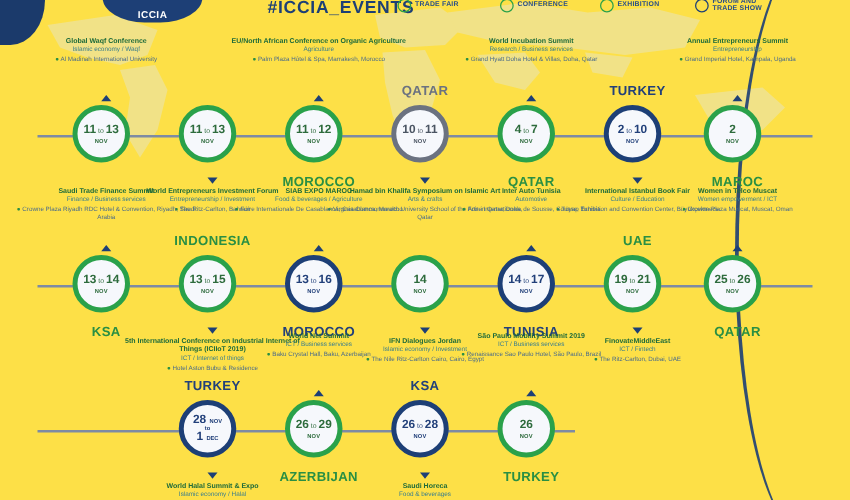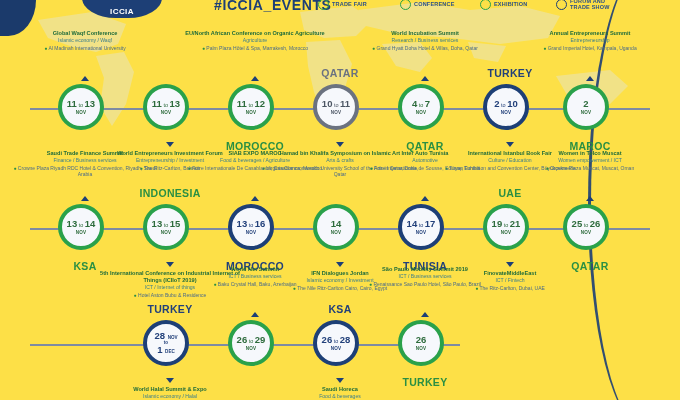--- a/index.html
+++ b/index.html
@@ -335,20 +335,21 @@
       <div class="caret dn" style="left: 170px; top: 58px;"></div>
       <div class="detail" style="left: 91px; top: 66px;">
         <div class="t">World Halal Summit &amp; Expo</div>
         <div class="c">Islamic economy / Halal</div>
       </div>
       <div class="node" style="left: 228px;">
         <div class="ring">
           <div class="dates">26<span class="to"> to </span>29</div>
           <div class="mon">NOV</div>
         </div>
+        <div class="country dn">AZERBIJAN</div>
       </div>
       <div class="caret up" style="left: 255px; top: -8px;"></div>
       <div class="detail" style="left: 176px; top: -54px;">
         <div class="t">World Net Summit</div>
         <div class="c">ICT / Business services</div>
         <div class="l"><span class="pin">●</span> Baku Crystal Hall, Baku, Azerbaijan</div>
       </div>
       <div class="node" style="left: 313px;">
         <div class="ring navy">
           <div class="dates">26<span class="to"> to </span>28</div>

